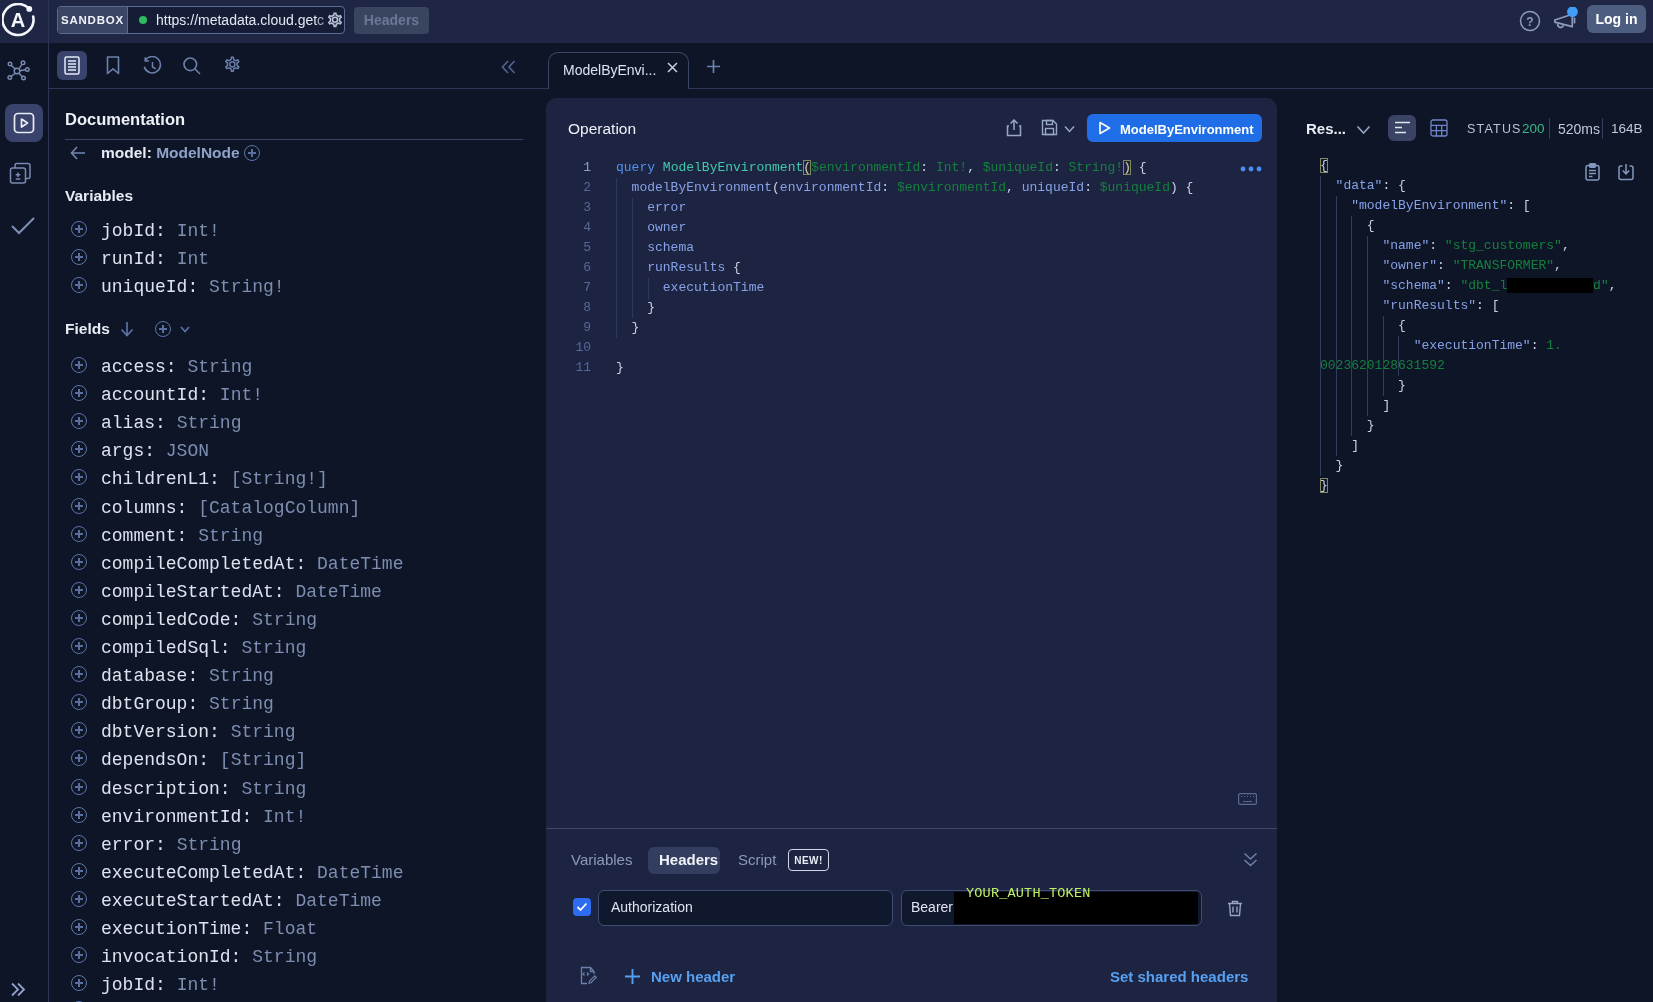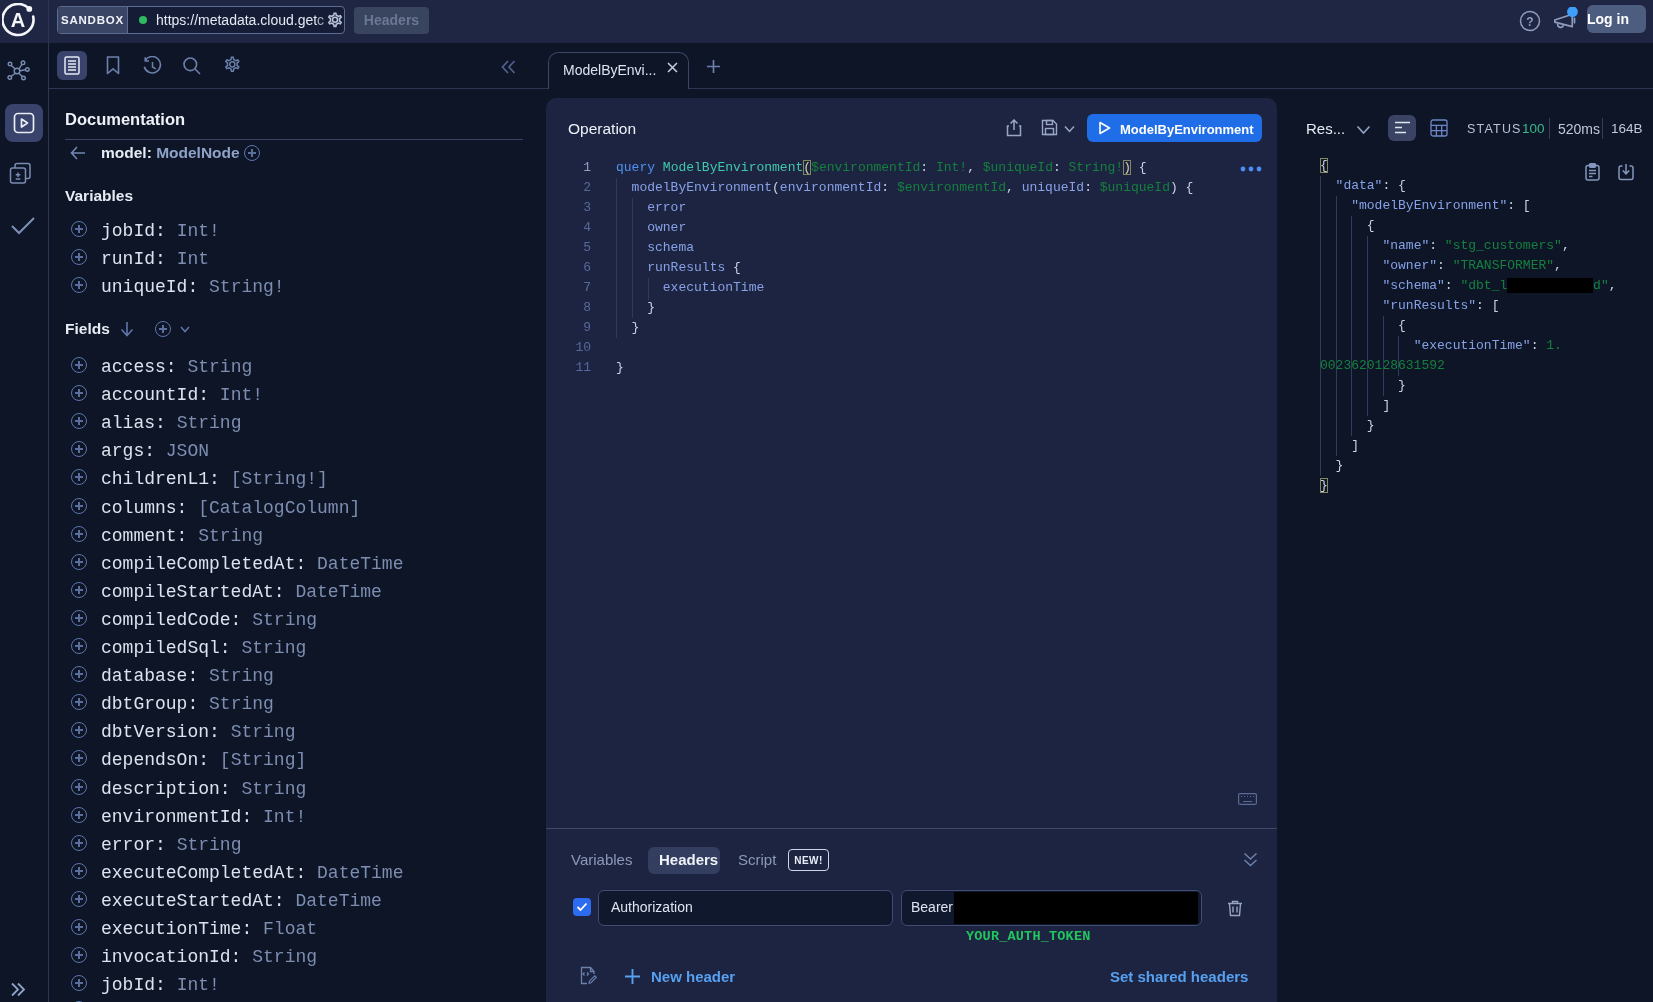--- a/index.html
+++ b/index.html
@@ -41,21 +41,21 @@
     <text x="11" y="15.5" text-anchor="middle" font-size="12" font-weight="bold" fill="#8e9cbd" font-family="Liberation Sans,sans-serif">?</text>
   </svg>
 <svg class="abs" style="left:1552px;top:7px" width="27" height="27" viewBox="0 0 24 24">
   <g fill="none" stroke="#8e9cbd" stroke-width="1.5" stroke-linejoin="round" transform="translate(0,2)">
    <path d="M2.5 9.5 L18 4.5 V15.5 L2.5 11.5 Z"></path>
    <path d="M10.2 14.2 a 2.6 2.6 0 1 1 -5.1 -1.3"></path>
    <path d="M20 8 V12" stroke-linecap="round"></path>
   </g>
   <circle cx="18.2" cy="4.2" r="4.8" fill="#3f9ef8"></circle>
 </svg>
-<div class="abs" style="left:1587px;top:5px;width:59px;height:28px;background:#4d5d7f;border-radius:6px;color:#ffffff;font-size:14px;font-weight:bold;line-height:28px">Log in</div>
+<div class="abs" style="left:1587px;top:5px;width:59px;height:28px;background:#4d5d7f;border-radius:6px;color:#ffffff;font-size:14px;font-weight:bold;text-align:center;line-height:28px">Log in</div>
 
 <div class="abs" style="left:0;top:43px;width:48px;height:959px;background:#0d1527"></div>
 <div class="abs" style="left:48px;top:0;width:1px;height:1002px;background:#2c3553"></div>
 <svg class="abs" style="left:7px;top:60px" width="23" height="23" viewBox="0 0 23 23" fill="none" stroke="#7a8cb2" stroke-width="1.4">
   <circle cx="10" cy="11" r="2.8"></circle>
     <circle cx="3" cy="4" r="1.8"></circle>
     <circle cx="16" cy="2.8" r="1.8"></circle>
     <circle cx="2.8" cy="17.5" r="1.8"></circle>
     <circle cx="16.5" cy="18" r="1.8"></circle>
     <circle cx="20.3" cy="9.5" r="1.8"></circle>
@@ -260,53 +260,53 @@
 
 <div class="abs" style="left:573px;top:898px;width:18px;height:18px;background:#2d6cf0;border-radius:4px"></div>
 <svg class="abs" style="left:576px;top:902px" width="12" height="10" viewBox="0 0 12 10" fill="none" stroke="#fff" stroke-width="1.8">
     <path d="M1.5 5 L4.5 8 L10.5 1.5"></path>
   </svg>
 <div class="abs" style="left:598px;top:890px;width:295px;height:36px;border:1px solid #3f4c70;border-radius:6px;background:#10182e"></div>
 <div class="abs" style="left:611px;top:899px;font-size:14px;color:#dfe4ef">Authorization</div>
 <div class="abs" style="left:901px;top:890px;width:301px;height:36px;border:1px solid #3f4c70;border-radius:6px;background:#10182e"></div>
 <div class="abs" style="left:911px;top:899px;font-size:14px;color:#dfe4ef">Bearer</div>
 <div class="abs" style="left:954px;top:892px;width:244px;height:32px;background:#000"></div>
-<div class="abs mono" style="left:966px;top:929px;font-size:13.5px;font-weight:bold;letter-spacing:0.2px;color:#22c55e">YOUR_AUTH_TOKEN</div>
+<div class="abs mono" style="left:966px;top:886px;font-size:13.5px;font-weight:normal;letter-spacing:0.2px;color:#bef264">YOUR_AUTH_TOKEN</div>
 <svg class="abs" style="left:1227px;top:899px" width="16" height="18" viewBox="0 0 16 18" fill="none" stroke="#98a5c0" stroke-width="1.4">
   <path d="M2.5 4.5 L3.5 16.5 H12.5 L13.5 4.5"></path>
     <path d="M1 4.5 H15 M5.5 4.5 V2.5 H10.5 V4.5"></path>
     <path d="M6 7.5 V13.5 M10 7.5 V13.5"></path>
 </svg>
 
 <svg class="abs" style="left:579px;top:966px" width="19" height="19" viewBox="0 0 19 19" fill="none" stroke="#6c80ac" stroke-width="1.3">
   <path d="M15 8 V5.5 L11.5 1.5 H2.5 V17.5 H8"></path>
     <path d="M11.5 1.5 V5.5 H15"></path>
   <path d="M5.5 6.5 L4 8 L5.5 9.5 M8 6.5 L9.5 8 L8 9.5" stroke-width="1.2"></path>
   <path d="M10.5 15.2 L15.8 9.9 L17.3 11.4 L12 16.7 L10 17.2 Z" stroke-width="1.1"></path>
 </svg>
 <svg class="abs" style="left:624px;top:968px" width="17" height="17" viewBox="0 0 17 17" stroke="#57a0f0" stroke-width="1.9">
     <path d="M8.5 1 V16 M1 8.5 H16"></path>
   </svg>
 <div class="abs" style="left:651px;top:968px;font-size:15px;font-weight:bold;color:#57a0f0">New header</div>
 <div class="abs" style="left:1110px;top:968px;font-size:15px;font-weight:bold;color:#57a0f0">Set shared headers</div>
 
-<div class="abs" style="left:1306px;top:120px;font-size:15px;font-weight:normal;color:#e8edf5">Res...</div>
+<div class="abs" style="left:1306px;top:120px;font-size:15px;font-weight:bold;color:#e8edf5">Res...</div>
 <svg class="abs" style="left:1356px;top:125px" width="15" height="10" viewBox="0 0 15 10" fill="none" stroke="#93a3c5" stroke-width="1.7">
     <path d="M1.5 1.5 L7.5 8 L13.5 1.5"></path>
   </svg>
 <div class="abs" style="left:1388px;top:115px;width:28px;height:26px;background:#3a4363;border-radius:6px"></div>
 <svg class="abs" style="left:1394px;top:121px" width="17" height="13" viewBox="0 0 17 13" stroke="#e0e6f0" stroke-width="1.6">
     <path d="M1 1.5 H16 M1 6.5 H8 M1 11.5 H12"></path>
   </svg>
 <svg class="abs" style="left:1430px;top:119px" width="18" height="18" viewBox="0 0 18 18" fill="none" stroke="#6e86c8" stroke-width="1.3">
   <rect x="1" y="1" width="16" height="16" rx="2"></rect>
     <path d="M1 6.3 H17 M1 11.6 H17 M6.4 6.3 V17 M11.7 6.3 V17"></path>
 </svg>
 <div class="abs" style="left:1467px;top:122px;font-size:12.5px;letter-spacing:1.2px;color:#b8c3d9">STATUS</div>
-<div class="abs" style="left:1522px;top:121px;font-size:13.5px;color:#37b98b">100</div>
+<div class="abs" style="left:1522px;top:121px;font-size:13.5px;color:#37b98b">200</div>
 <div class="abs" style="left:1549px;top:118px;width:1px;height:21px;background:#323e5e"></div>
 <div class="abs" style="left:1558px;top:121px;font-size:14px;color:#c0c9dc">520ms</div>
 <div class="abs" style="left:1602px;top:118px;width:1px;height:21px;background:#323e5e"></div>
 <div class="abs" style="left:1611px;top:121px;font-size:13.5px;color:#c0c9dc">164B</div>
 
 <svg class="abs" style="left:1585px;top:163px" width="15" height="18" viewBox="0 0 15 18" fill="none" stroke="#8496bd" stroke-width="1.5">
   <rect x="1" y="2.5" width="13" height="14.5" rx="2"></rect>
     <rect x="4.5" y="0.8" width="6" height="3.4" rx="1" fill="#8496bd"></rect>
   <path d="M4 7.5 H11 M4 10.5 H11 M4 13.5 H7.5" stroke-width="1.4"></path>
 </svg>

